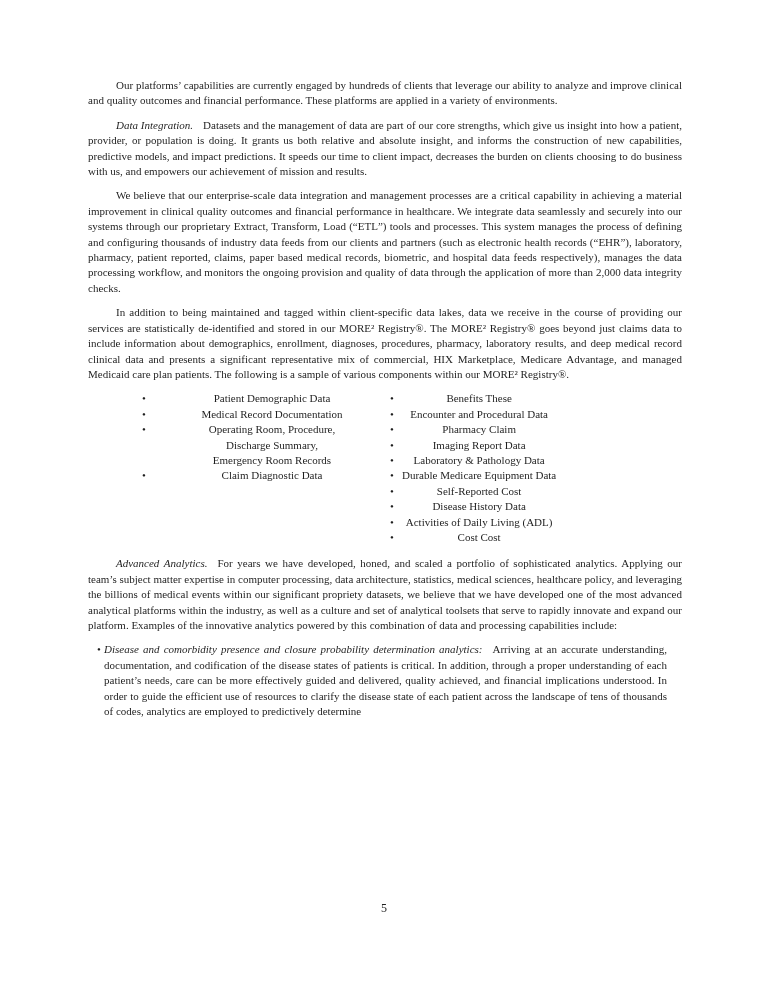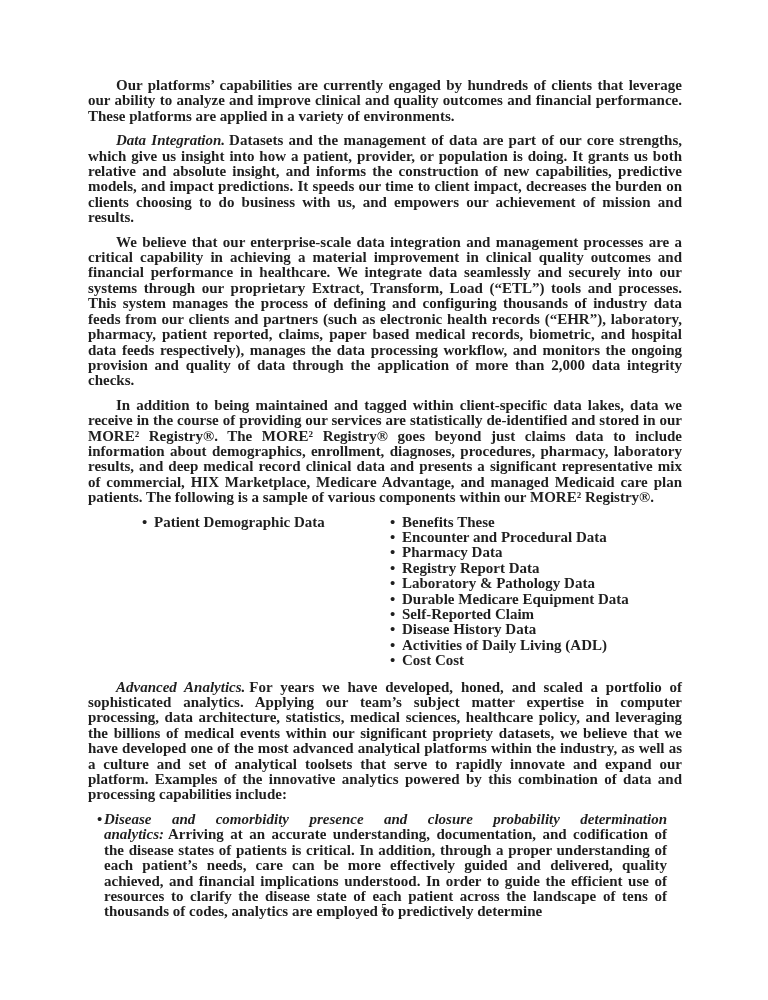--- a/index.html
+++ b/index.html
@@ -11,37 +11,36 @@
     background: #ffffff;
     font-family: "Liberation Serif", serif;
     color: #1f1f1f;
     overflow: hidden;
   }
   .content {
     position: absolute;
     left: 88px;
     top: 78px;
     width: 594px;
-    font-size: 15px;
+    font-size: 11px;
     line-height: 15.4px;
     text-align: justify;
-    font-weight: bold;
   }
   .para {
     margin: 0 0 9px 0;
     text-indent: 28px;
   }
   .lead-italic {
     font-style: italic;
-    padding-right: 4px;
+    padding-right: 10px;
   }
   .bullet-columns {
     display: flex;
     margin: 5px 0 11px 0;
-    text-align: left;
+    text-align: center;
   }
   .bullet-col {
     list-style: none;
     margin: 0;
     padding: 0;
   }
   .bullet-col.left  { margin-left: 54px; width: 248px; }
   .bullet-col.right { margin-left: 0; }
   .bullet-col li {
     position: relative;
@@ -84,29 +83,34 @@
 
     <p class="para"><span class="lead-italic">Data Integration.</span><span>Datasets and the management of data are part of our core strengths, which give us insight into how a patient, provider, or population is doing. It grants us both relative and absolute insight, and informs the construction of new capabilities, predictive models, and impact predictions. It speeds our time to client impact, decreases the burden on clients choosing to do business with us, and empowers our achievement of mission and results.</span></p>
 
     <p class="para">We believe that our enterprise-scale data integration and management processes are a critical capability in achieving a material improvement in clinical quality outcomes and financial performance in healthcare. We integrate data seamlessly and securely into our systems through our proprietary Extract, Transform, Load (“ETL”) tools and processes. This system manages the process of defining and configuring thousands of industry data feeds from our clients and partners (such as electronic health records (“EHR”), laboratory, pharmacy, patient reported, claims, paper based medical records, biometric, and hospital data feeds respectively), manages the data processing workflow, and monitors the ongoing provision and quality of data through the application of more than 2,000 data integrity checks.</p>
 
     <p class="para">In addition to being maintained and tagged within client-specific data lakes, data we receive in the course of providing our services are statistically de-identified and stored in our MORE² Registry®. The MORE² Registry® goes beyond just claims data to include information about demographics, enrollment, diagnoses, procedures, pharmacy, laboratory results, and deep medical record clinical data and presents a significant representative mix of commercial, HIX Marketplace, Medicare Advantage, and managed Medicaid care plan patients. The following is a sample of various components within our MORE² Registry®.</p>
 
     <div class="bullet-columns">
       <ul class="bullet-col left">
         <li>Patient Demographic Data</li>
+        <li>Medical Record Documentation</li>
+        <li>Operating Room, Procedure,
+Discharge Summary,
+Emergency Room Records</li>
+        <li>Claim Diagnostic Data</li>
       </ul>
       <ul class="bullet-col right">
         <li>Benefits These</li>
         <li>Encounter and Procedural Data</li>
-        <li>Pharmacy Data</li>
-        <li>Registry Report Data</li>
+        <li>Pharmacy Claim</li>
+        <li>Imaging Report Data</li>
         <li>Laboratory &amp; Pathology Data</li>
         <li>Durable Medicare Equipment Data</li>
-        <li>Self-Reported Claim</li>
+        <li>Self-Reported Cost</li>
         <li>Disease History Data</li>
         <li>Activities of Daily Living (ADL)</li>
         <li>Cost Cost</li>
       </ul>
     </div>
 
     <p class="para"><span class="lead-italic">Advanced Analytics.</span><span>For years we have developed, honed, and scaled a portfolio of sophisticated analytics. Applying our team’s subject matter expertise in computer processing, data architecture, statistics, medical sciences, healthcare policy, and leveraging the billions of medical events within our significant propriety datasets, we believe that we have developed one of the most advanced analytical platforms within the industry, as well as a culture and set of analytical toolsets that serve to rapidly innovate and expand our platform. Examples of the innovative analytics powered by this combination of data and processing capabilities include:</span></p>
 
     <div class="analytics-bullet"><span class="lead-italic">Disease and comorbidity presence and closure probability determination analytics:</span><span>Arriving at an accurate understanding, documentation, and codification of the disease states of patients is critical. In addition, through a proper understanding of each patient’s needs, care can be more effectively guided and delivered, quality achieved, and financial implications understood. In order to guide the efficient use of resources to clarify the disease state of each patient across the landscape of tens of thousands of codes, analytics are employed to predictively determine</span></div>
 

